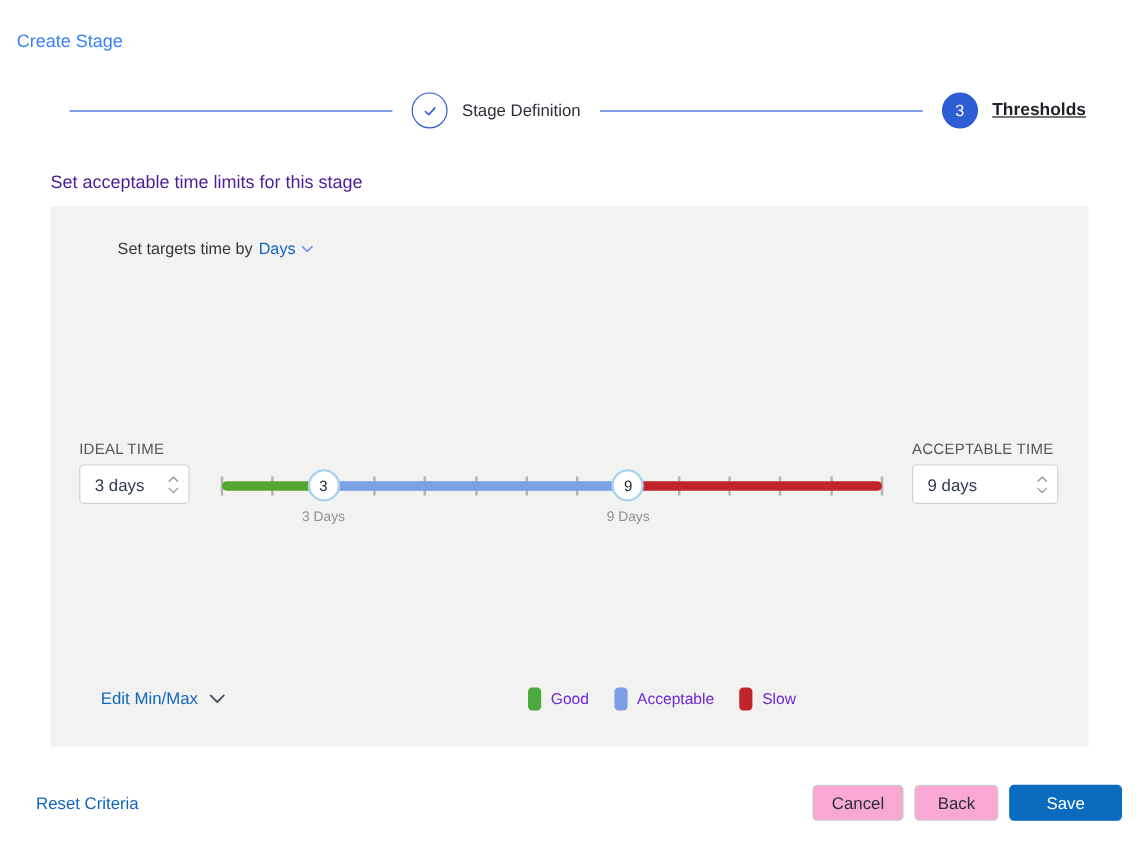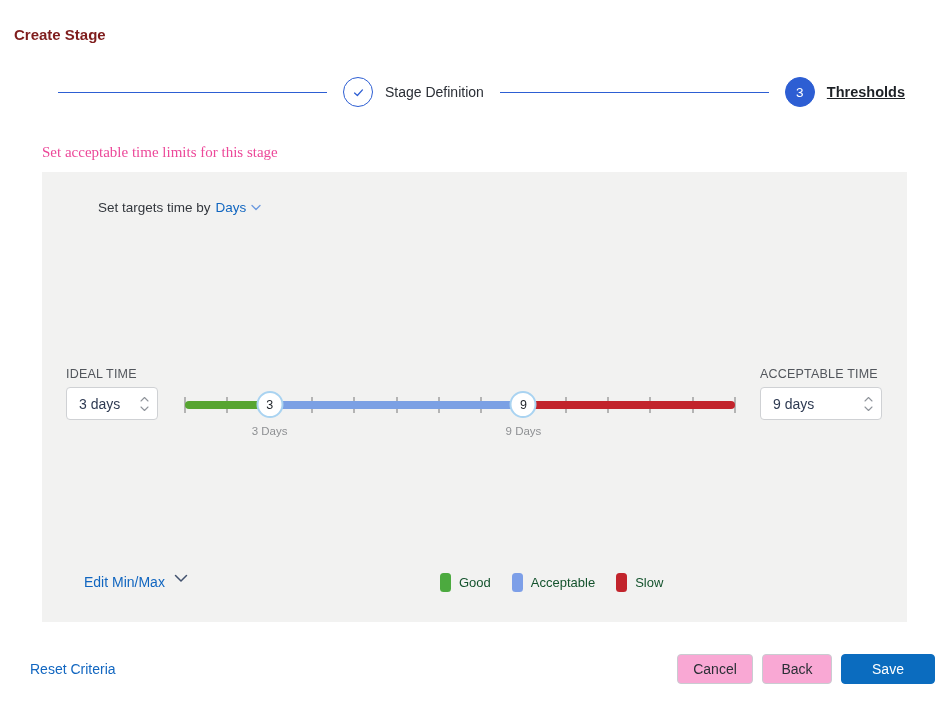--- a/index.html
+++ b/index.html
@@ -2,36 +2,36 @@
 <html style="--stepper-blue: #2d5ed3; --link-blue: #1166c0; --save-blue: #0b6cbf; --panel-bg: #f2f2f1; --tick-gray: #b4b4b4; --handle-border: #a9d3f1;"><head>
 <meta charset="utf-8">
 <style>
   * { margin:0; padding:0; box-sizing:border-box; }
   html,body { background:#fff; }
   body { font-family:"Liberation Sans", sans-serif; color:#1d2126; }
   #app {
     position:relative; width:949px; height:701px; background:#fff; overflow:hidden;
   }
   
-  .page-title { position:absolute; left:14px; top:26px; font-size:15px; font-weight:700; color:#7f1d1d; }
+  .page-title { position:absolute; left:14px; top:26px; font-size:15px; font-weight:400; color:#3b82f6; }
 
   
   .stepper { position:absolute; left:42px; right:44px; top:77px; height:30px; display:flex; align-items:center; }
   .step { display:flex; align-items:center; cursor:pointer; }
   .step-circle {
     width:30px; height:30px; border-radius:50%; display:flex; align-items:center; justify-content:center;
     border:1px solid var(--stepper-blue); background:#fff; flex:0 0 auto;
   }
   .step-circle.current { background:var(--stepper-blue); border-color:var(--stepper-blue); color:#fff; font-size:13.5px; font-weight:400; }
   .step-label { margin-left:12px; font-size:14px; color:#2b2f36; white-space:nowrap; }
   .step-label.current { font-weight:700; color:#1d2126; font-size:14.5px;text-decoration:underline; }
   .step-line { flex:1; height:1px; background:var(--stepper-blue); margin:0 16px; }
 
   
-  .section-heading { position:absolute; left:42px; top:144px; font-size:15px; color:#ec4899;font-family:Liberation Serif, serif; }
+  .section-heading { position:absolute; left:42px; top:144px; font-size:15px; color:#4c1d95; }
 
   
   .panel { position:absolute; left:42px; top:172px; width:865px; height:450px; background:var(--panel-bg); }
 
   .targets-row { position:absolute; left:24px; top:28px; font-size:13.5px; color:#33373d; display:flex; align-items:flex-start;margin-left:32px; }
   .targets-unit { color:var(--link-blue); margin-left:5px; cursor:pointer; display:inline-flex; align-items:center; }
   .targets-unit svg { margin-left:5px; }
 
   .field-label { position:absolute; font-size:12.5px; color:#52565c; letter-spacing:0.2px; }
   .spin-input {
@@ -48,25 +48,25 @@
   .seg.first { border-radius:4px 0 0 4px; }
   .seg.last { border-radius:0 4px 4px 0; }
   .handle {
     position:absolute; top:0px; width:27px; height:27px; border-radius:50%;
     background:#fff; border:2px solid var(--handle-border); transform:translateX(-50%);
     display:flex; align-items:center; justify-content:center; font-size:12.5px; color:#1f2329; cursor:grab;
   }
   .handle-label { position:absolute; top:34px; transform:translateX(-50%); font-size:11.5px; color:#8e9093; white-space:nowrap; }
 
   
-  .edit-minmax { position:absolute; left:42px; top:402px; display:flex; gap:9px; cursor:pointer; font-size:14px; color:var(--link-blue); }
+  .edit-minmax { position:absolute; left:42px; top:402px; display:flex; align-items:center; gap:9px; cursor:pointer; font-size:14px; color:var(--link-blue); }
   .legend { position:absolute; left:398px; top:401px; display:flex; align-items:center; gap:21px; }
   .legend-item { display:flex; align-items:center; }
   .legend-swatch { width:11px; height:19px; border-radius:3.5px; }
-  .legend-text { margin-left:8px; font-size:13px; color:#14532d; }
+  .legend-text { margin-left:8px; font-size:13px; color:#6d28d9; }
 
   
   .reset-link { position:absolute; left:30px; top:661px; font-size:14px; color:var(--link-blue); cursor:pointer; }
   .btn-row { position:absolute; right:14px; top:654px; display:flex; gap:9px; }
   .btn {
     height:30px; border-radius:4px; font-size:14px; display:flex; align-items:center; justify-content:center;
     cursor:pointer; font-family:"Liberation Sans", sans-serif;
   }
   .btn.secondary { background:#f9a8d4; border:1px solid #c9ccd1; color:#2b2f36; }
   .btn.primary { background:var(--save-blue); border:1px solid var(--save-blue); color:#fff; }

